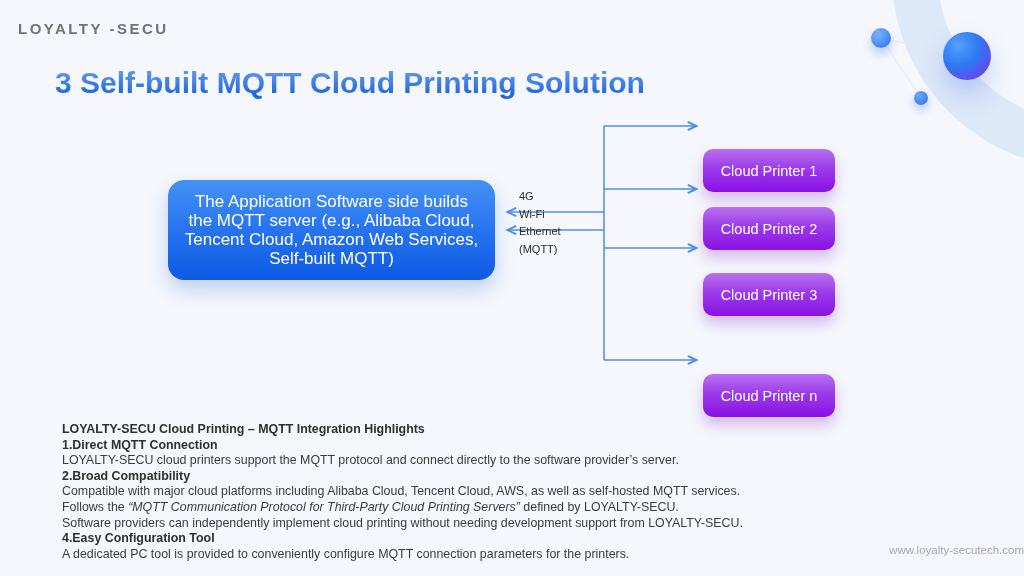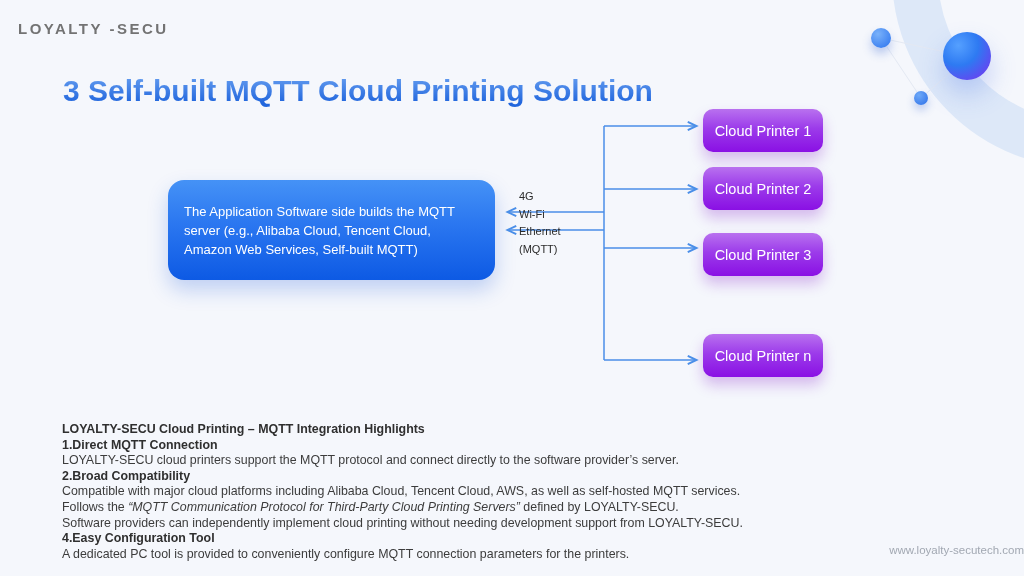--- a/index.html
+++ b/index.html
@@ -47,30 +47,30 @@
     -webkit-text-fill-color:transparent;
   }
 
   
   .server-box{
     left:168px;top:180px;width:327px;height:100px;
     border-radius:16px;
     background:linear-gradient(180deg,#4592f6 0%,#2a76f0 45%,#0d5ae4 100%);
     box-shadow:0 10px 20px rgba(30,90,220,.25);
     display:flex;align-items:center;justify-content:center;
-    color:#fff;font-size:13px;line-height:19px;text-align:left;
+    color:#fff;font-size:17px;line-height:19px;text-align:center;
     padding:8px 16px;box-sizing:border-box;
   }
   .printer{
-    left:703px;width:120px;height:43px;
+    left:703px;width:132px;height:43px;
     border-radius:10px;
     background:linear-gradient(180deg,#b971ef 0%,#9c3bea 45%,#8a10e4 100%);
     box-shadow:0 8px 14px rgba(130,30,200,.28);
     display:flex;align-items:center;justify-content:center;
-    color:#fff;font-size:14.5px;
+    color:#fff;font-size:14.5px;margin-top:40px;
   }
   .printer-1{top:109px;}
   .printer-2{top:167px;}
   .printer-3{top:233px;}
   .printer-4{top:334px;}
 
   .connectors{position:absolute;top:0;left:0;width:1024px;height:576px;pointer-events:none;}
 
   .link-labels{
     left:519px;top:188px;
@@ -97,21 +97,21 @@
 <svg class="decor-svg" viewBox="0 0 1024 576">
   <circle cx="1085" cy="-25" r="170" fill="none" stroke="#dde8f8" stroke-width="46"></circle>
   <polyline points="881,38 921,98 968,57 881,38" fill="none" stroke="#e4e9f3" stroke-width="1"></polyline>
 </svg>
 <div class="abs ball ball-sm"></div>
 <div class="abs ball ball-xs"></div>
 <div class="abs ball ball-lg"></div>
 
 <div class="abs logo">LOYALTY -SECU</div>
 
-<h1 class="abs title" style="margin:8px;">3 Self-built MQTT Cloud Printing Solution</h1>
+<h1 class="abs title" style="margin:0;">3 Self-built MQTT Cloud Printing Solution</h1>
 
 <div class="abs server-box">
   <span>The Application Software side builds the MQTT server (e.g., Alibaba Cloud, Tencent Cloud, Amazon Web Services, Self-built MQTT)</span>
 </div>
 
 <div class="abs printer printer-1">
   <span>Cloud Printer 1</span>
 </div>
 <div class="abs printer printer-2">
   <span>Cloud Printer 2</span>

